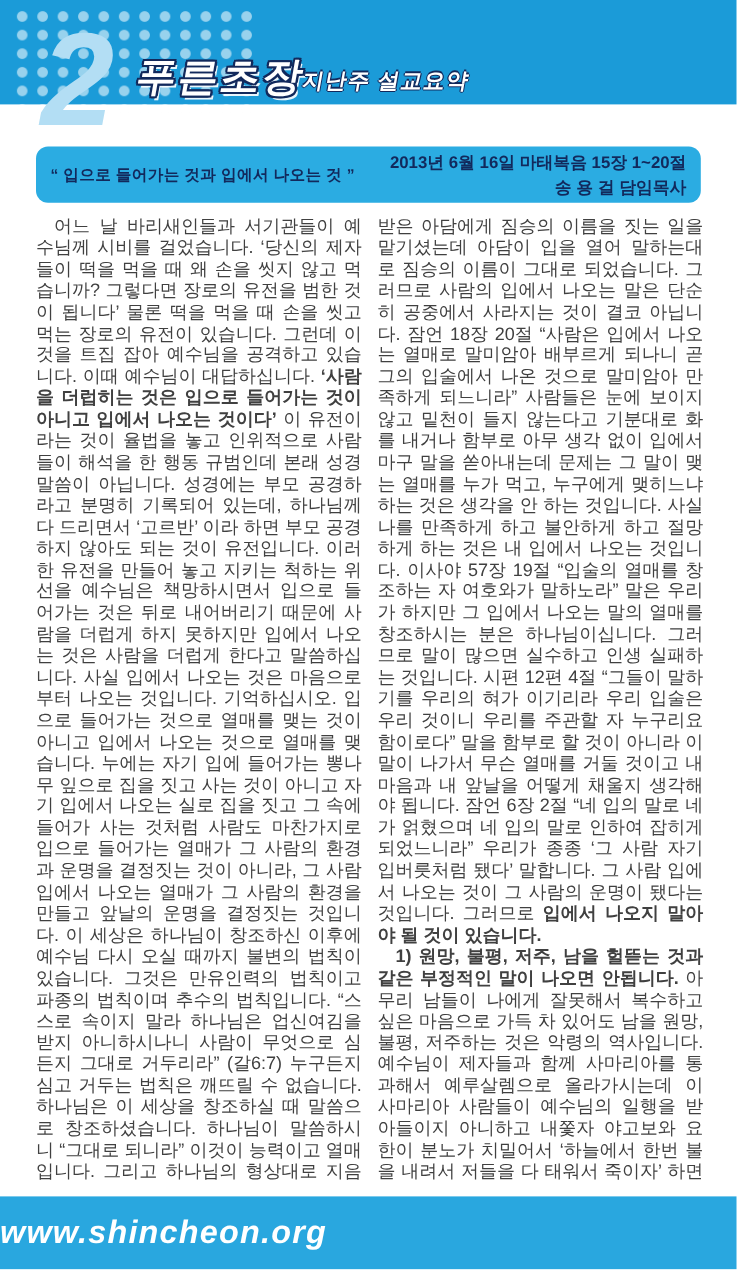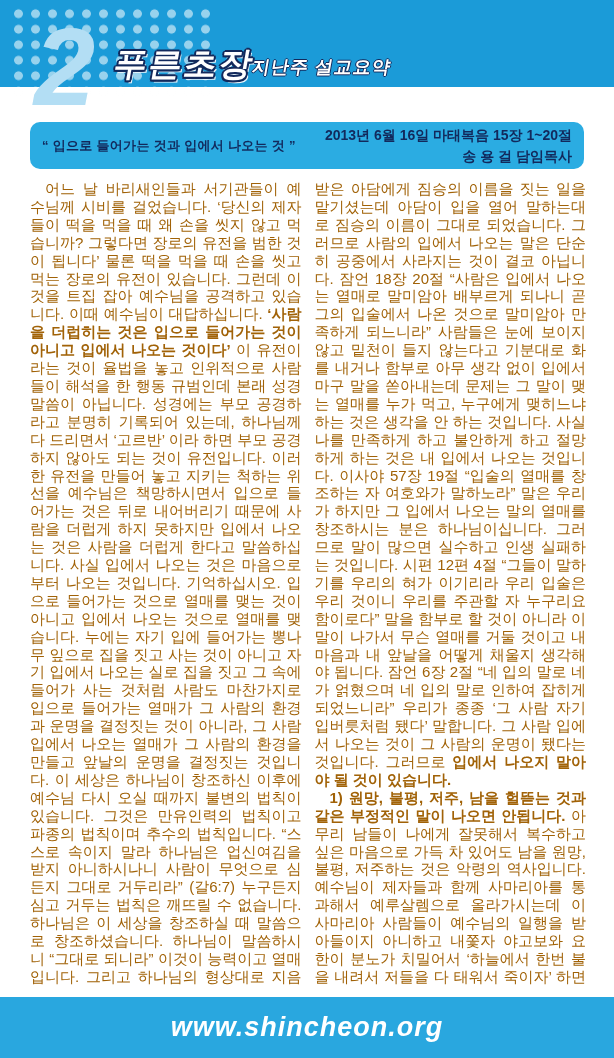--- a/index.html
+++ b/index.html
@@ -34,28 +34,28 @@
                background:var(--bar-blue,#2bace2); border-radius:10px;
                display:flex; align-items:center; justify-content:space-between;
                padding:0 12px; box-sizing:border-box; color:var(--ink-navy,#12295c); }
   .quote { font-size:13px; font-weight:bold; letter-spacing:0.3px; white-space:nowrap; }
   .meta  { text-align:right; font-size:14px; font-weight:bold; line-height:1.45; white-space:nowrap; }
 
   
   .article { position:absolute; left:30px; top:180px; width:556px; height:808px;
              column-count:2; column-gap:13px; column-fill:auto;
              font-size:15px; line-height:17.9px; text-align:justify;
-             color:#a16207; overflow:hidden; }
+             color:#404040; overflow:hidden; }
   .article p { margin:0; text-indent:15px; }
   .b { font-weight:bold; }
 
   
   .footer { position:absolute; left:0; top:997px; width:614px; height:61px;
             background:var(--footer-blue,#29a7df);
-            display:flex; align-items:center; justify-content:center; }
+            display:flex; align-items:center; }
   .url { color:#ffffff; font-size:27px; font-weight:bold; font-style:italic; letter-spacing:1px; }
 </style>
 </head>
 <body>
 
 <div class="page">
 
   <header class="masthead">
     <div class="dots"></div>
     <div class="page-num">2</div>

